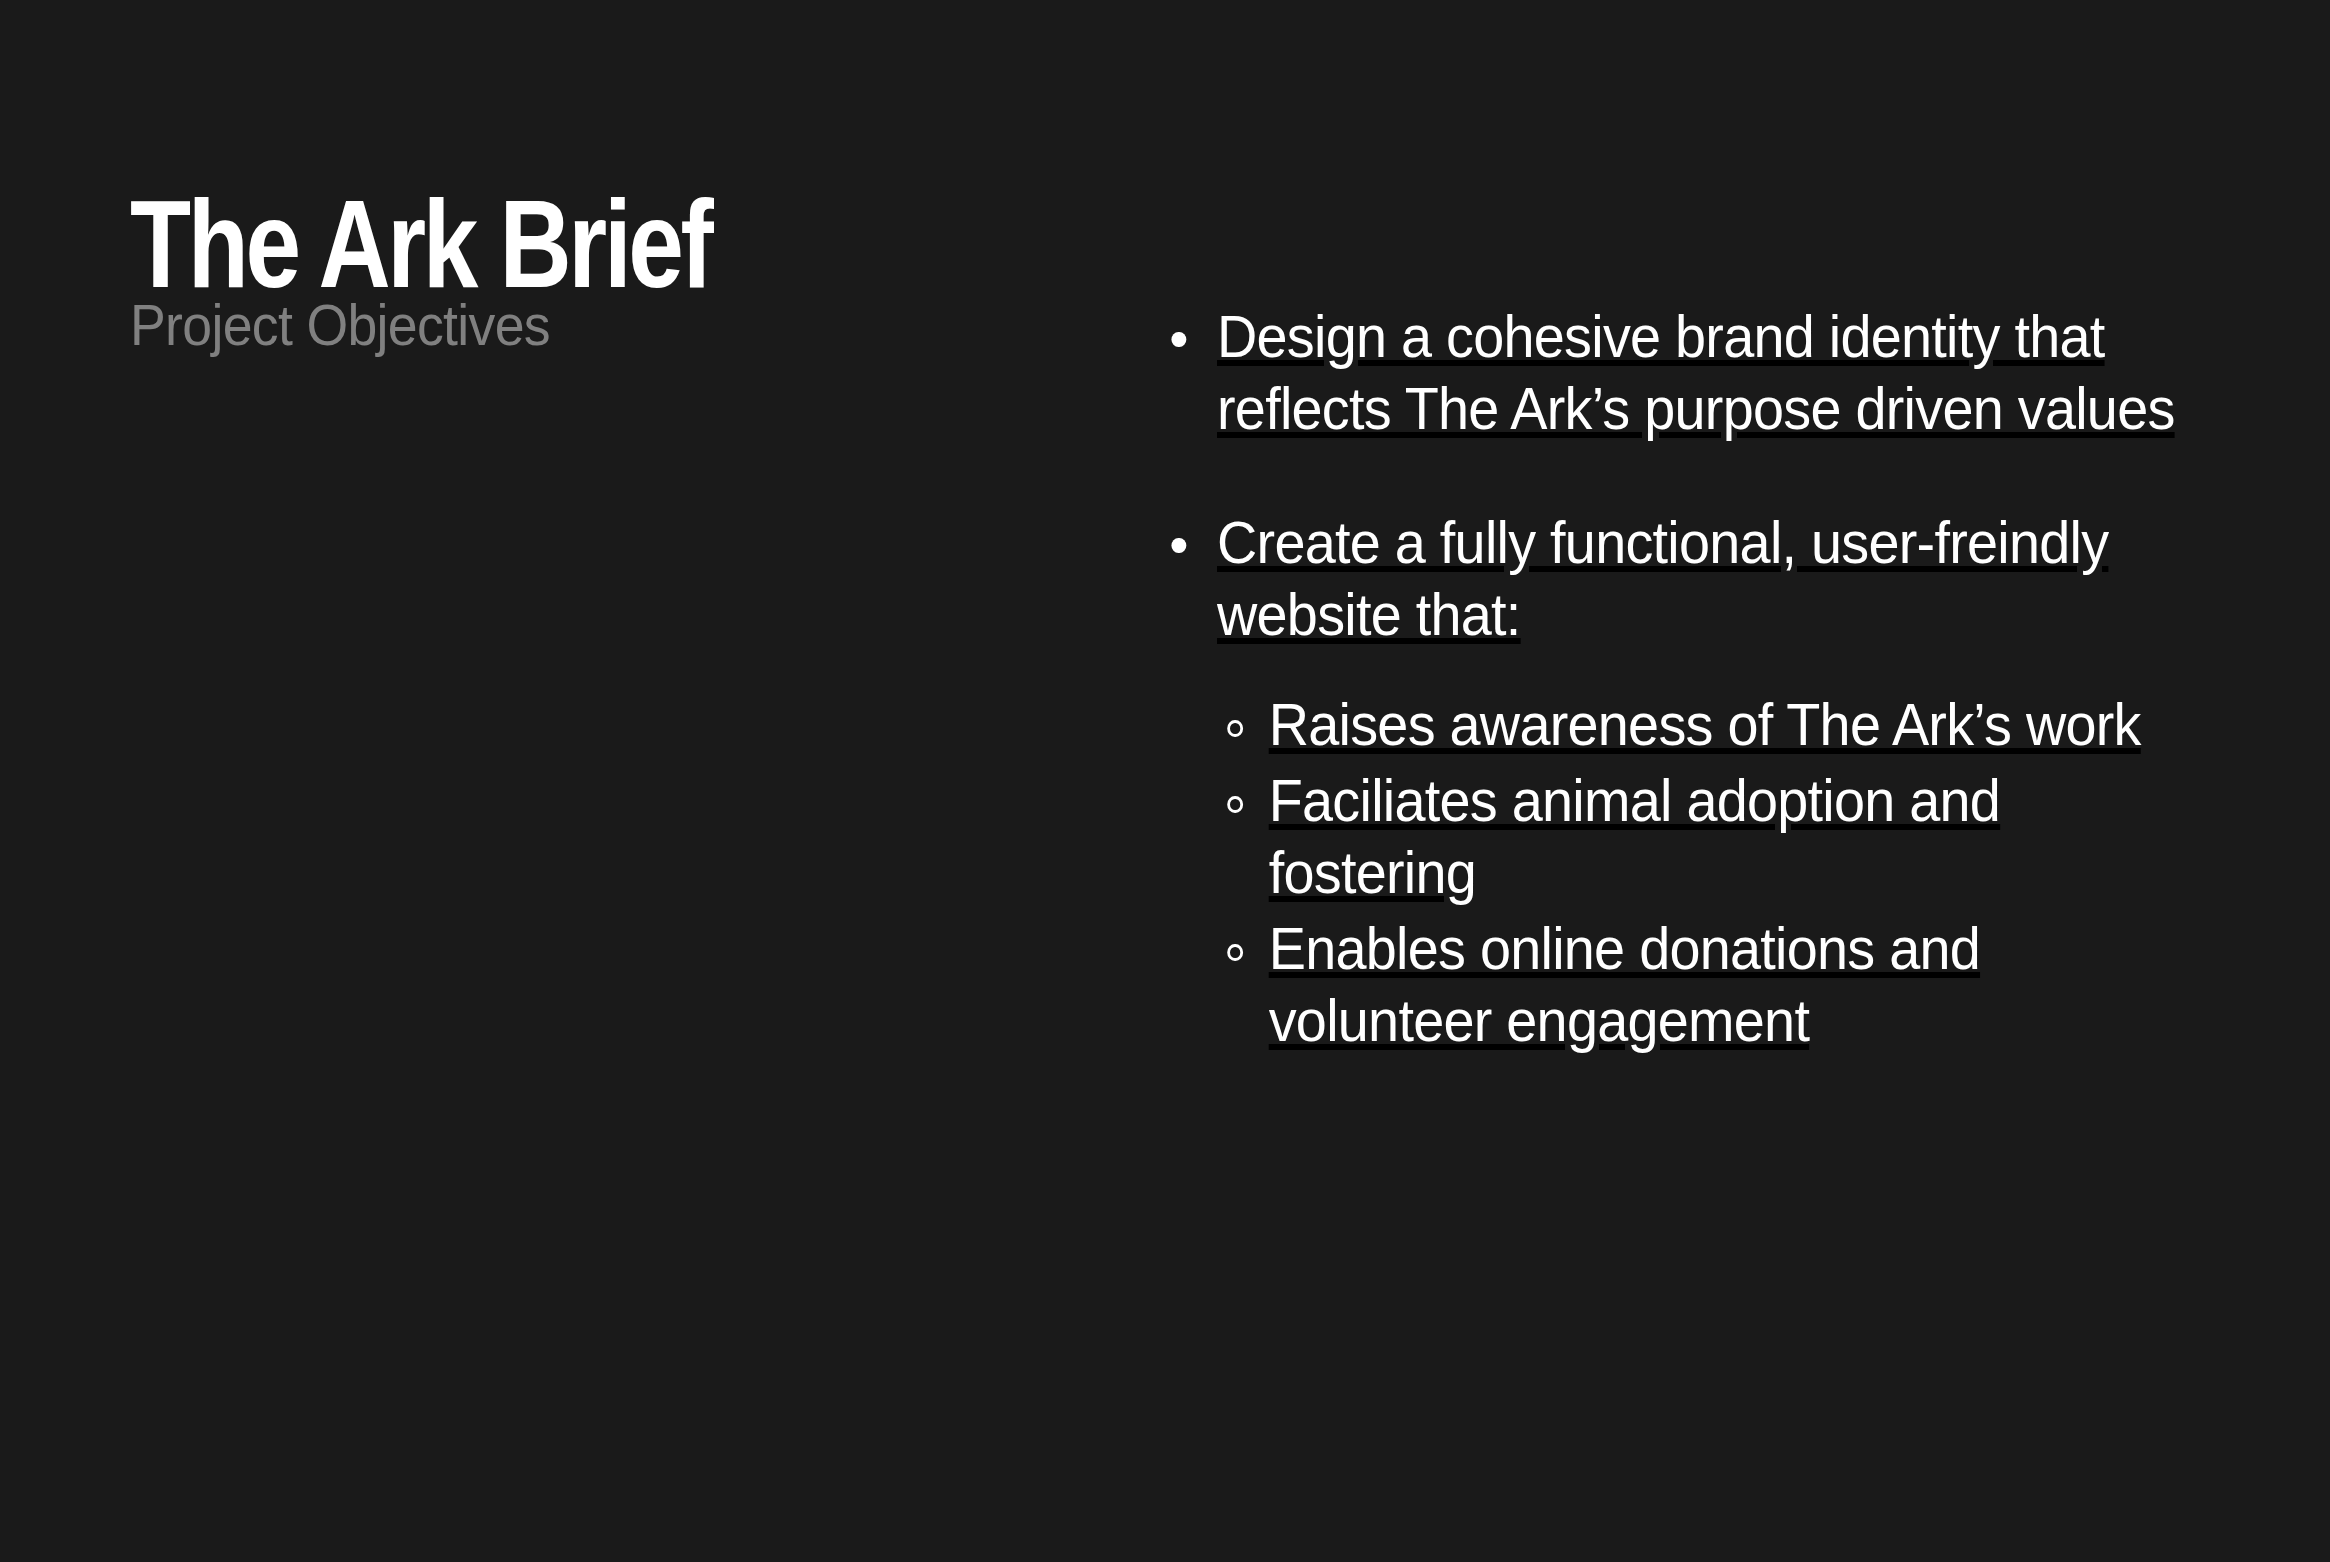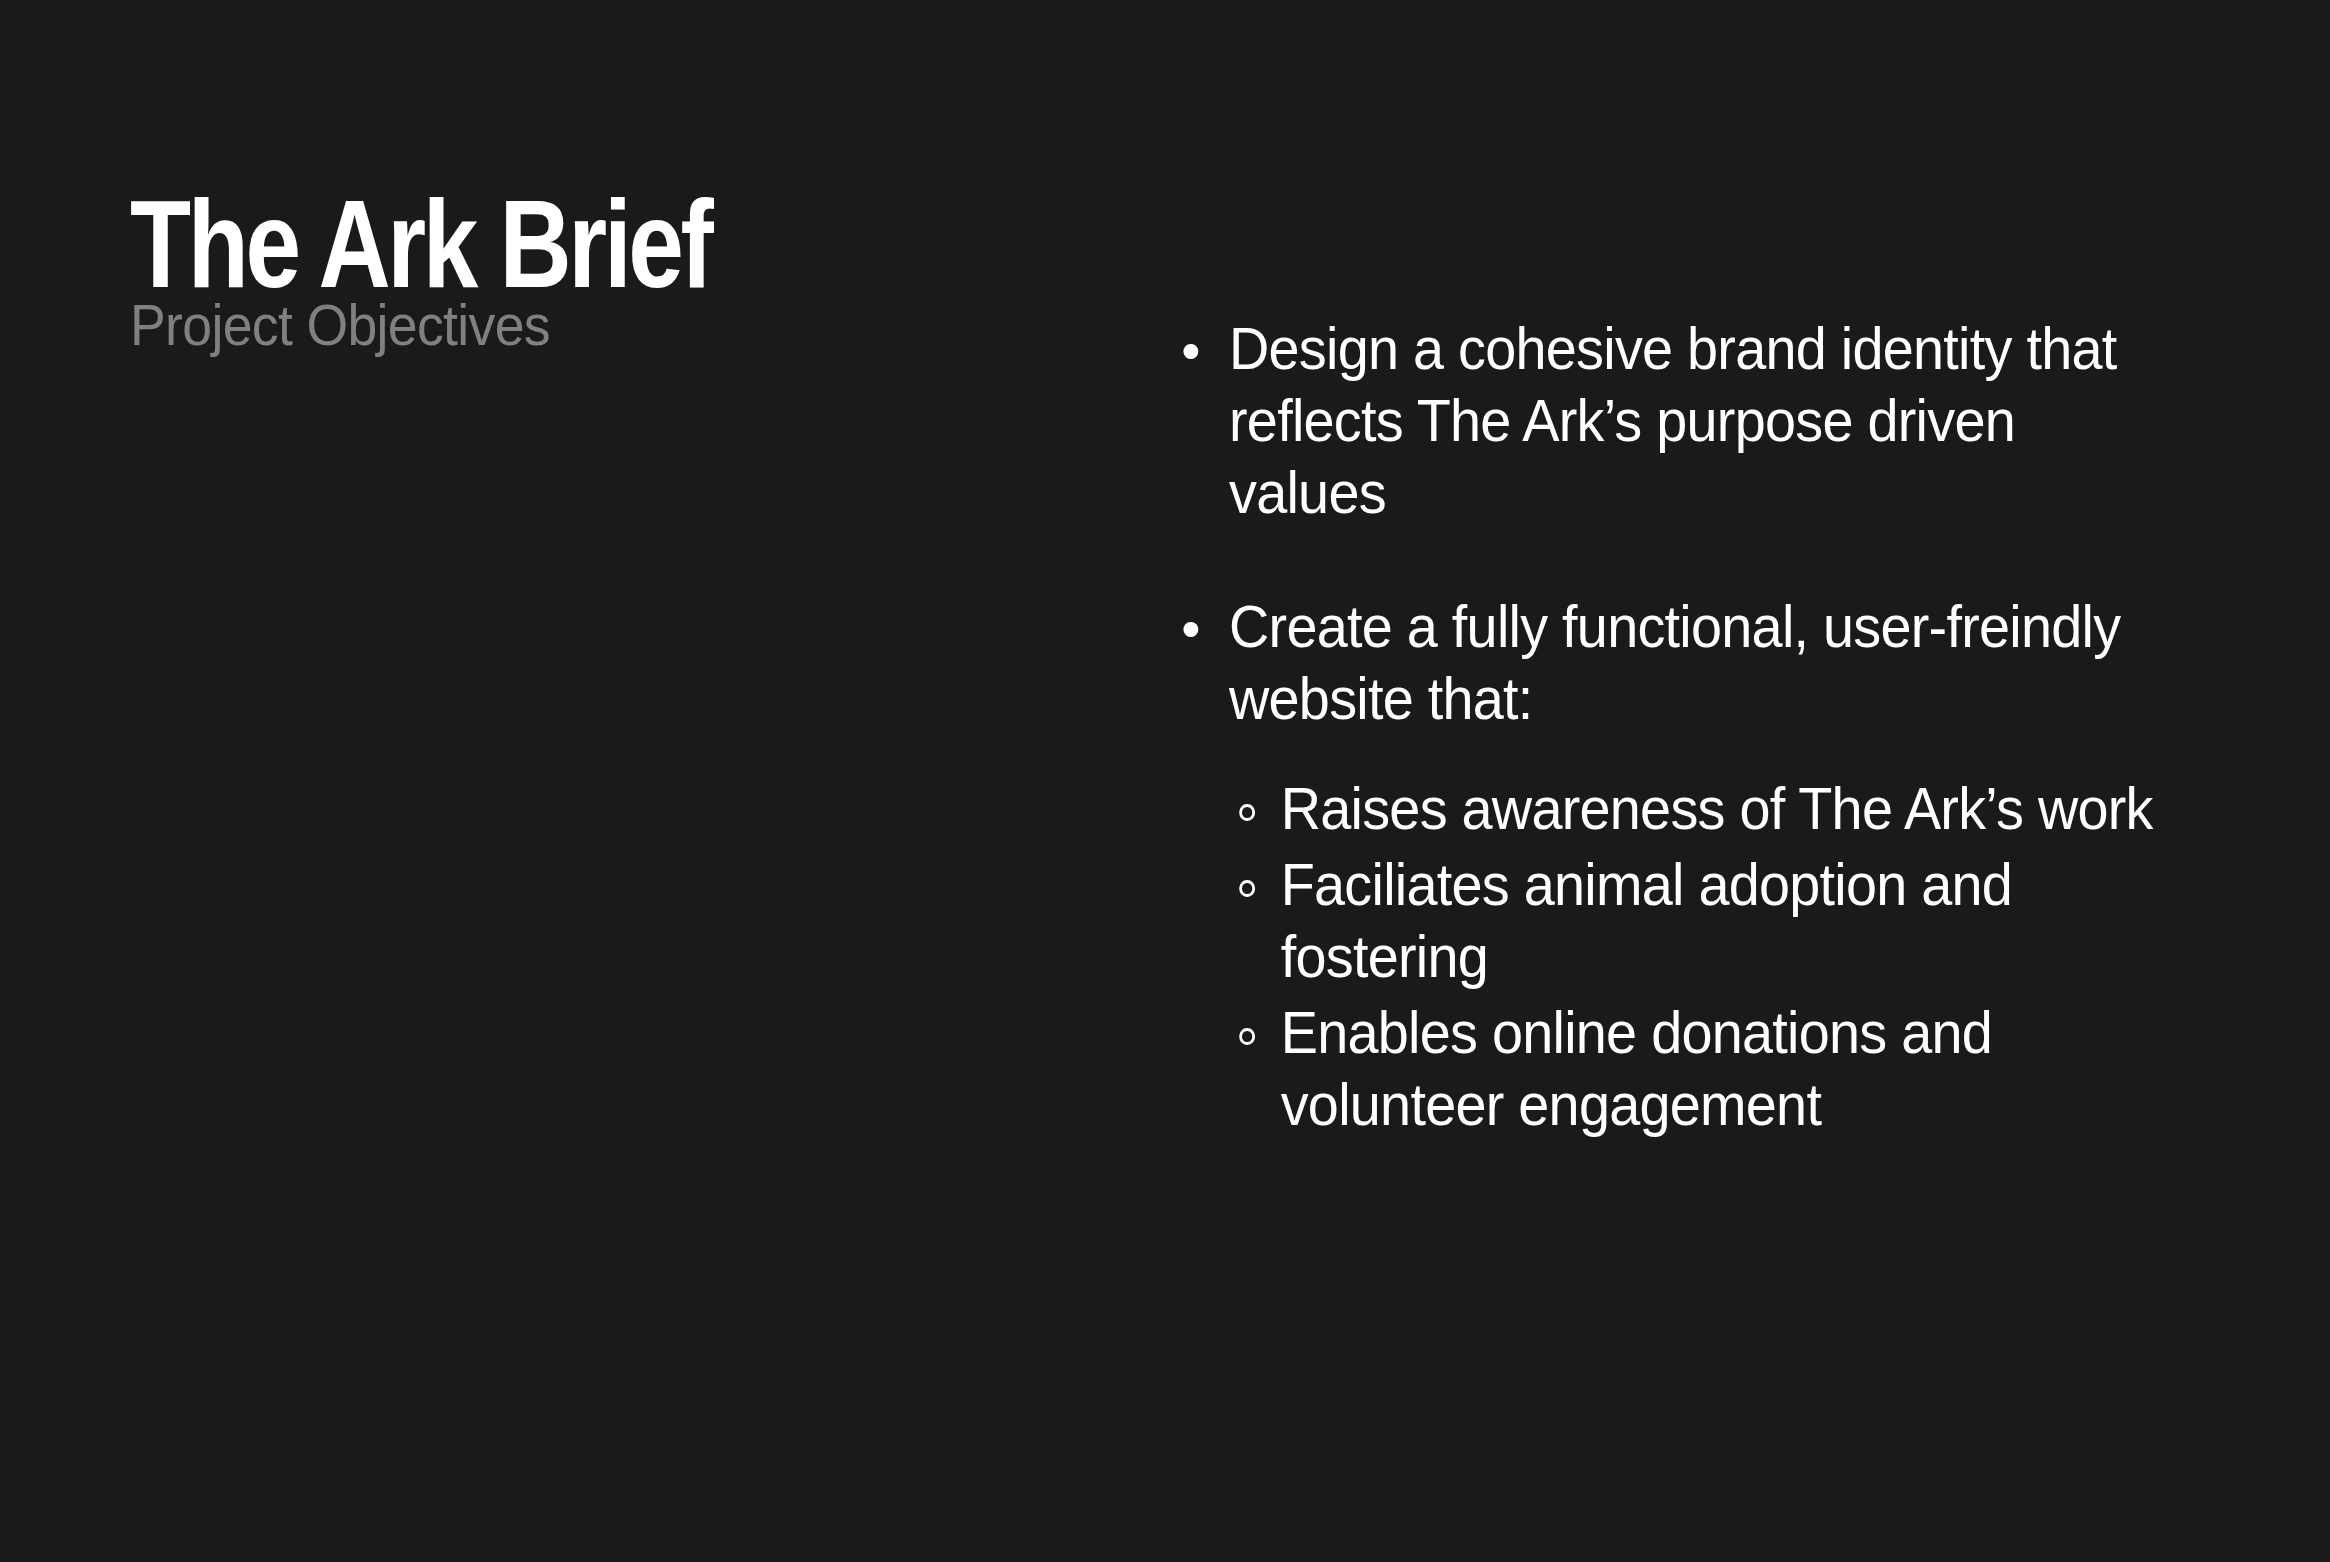--- a/index.html
+++ b/index.html
@@ -66,22 +66,23 @@
   
   .right-col {
     position: absolute;
     left: 1164px;
     top: 301px;
     width: 1094px;
   }
 
   ul.bullets {
     list-style: none;
-    margin: 12px;
+    margin: 0;
     padding: 0;
+    text-decoration: underline;
   }
 
   li.bullet-item {
     position: relative;
     padding-left: 57px;
     color: #ffffff;
     font-family: "Liberation Sans", sans-serif;
     font-weight: 400;
     font-size: 60px;
     line-height: 1.20;

